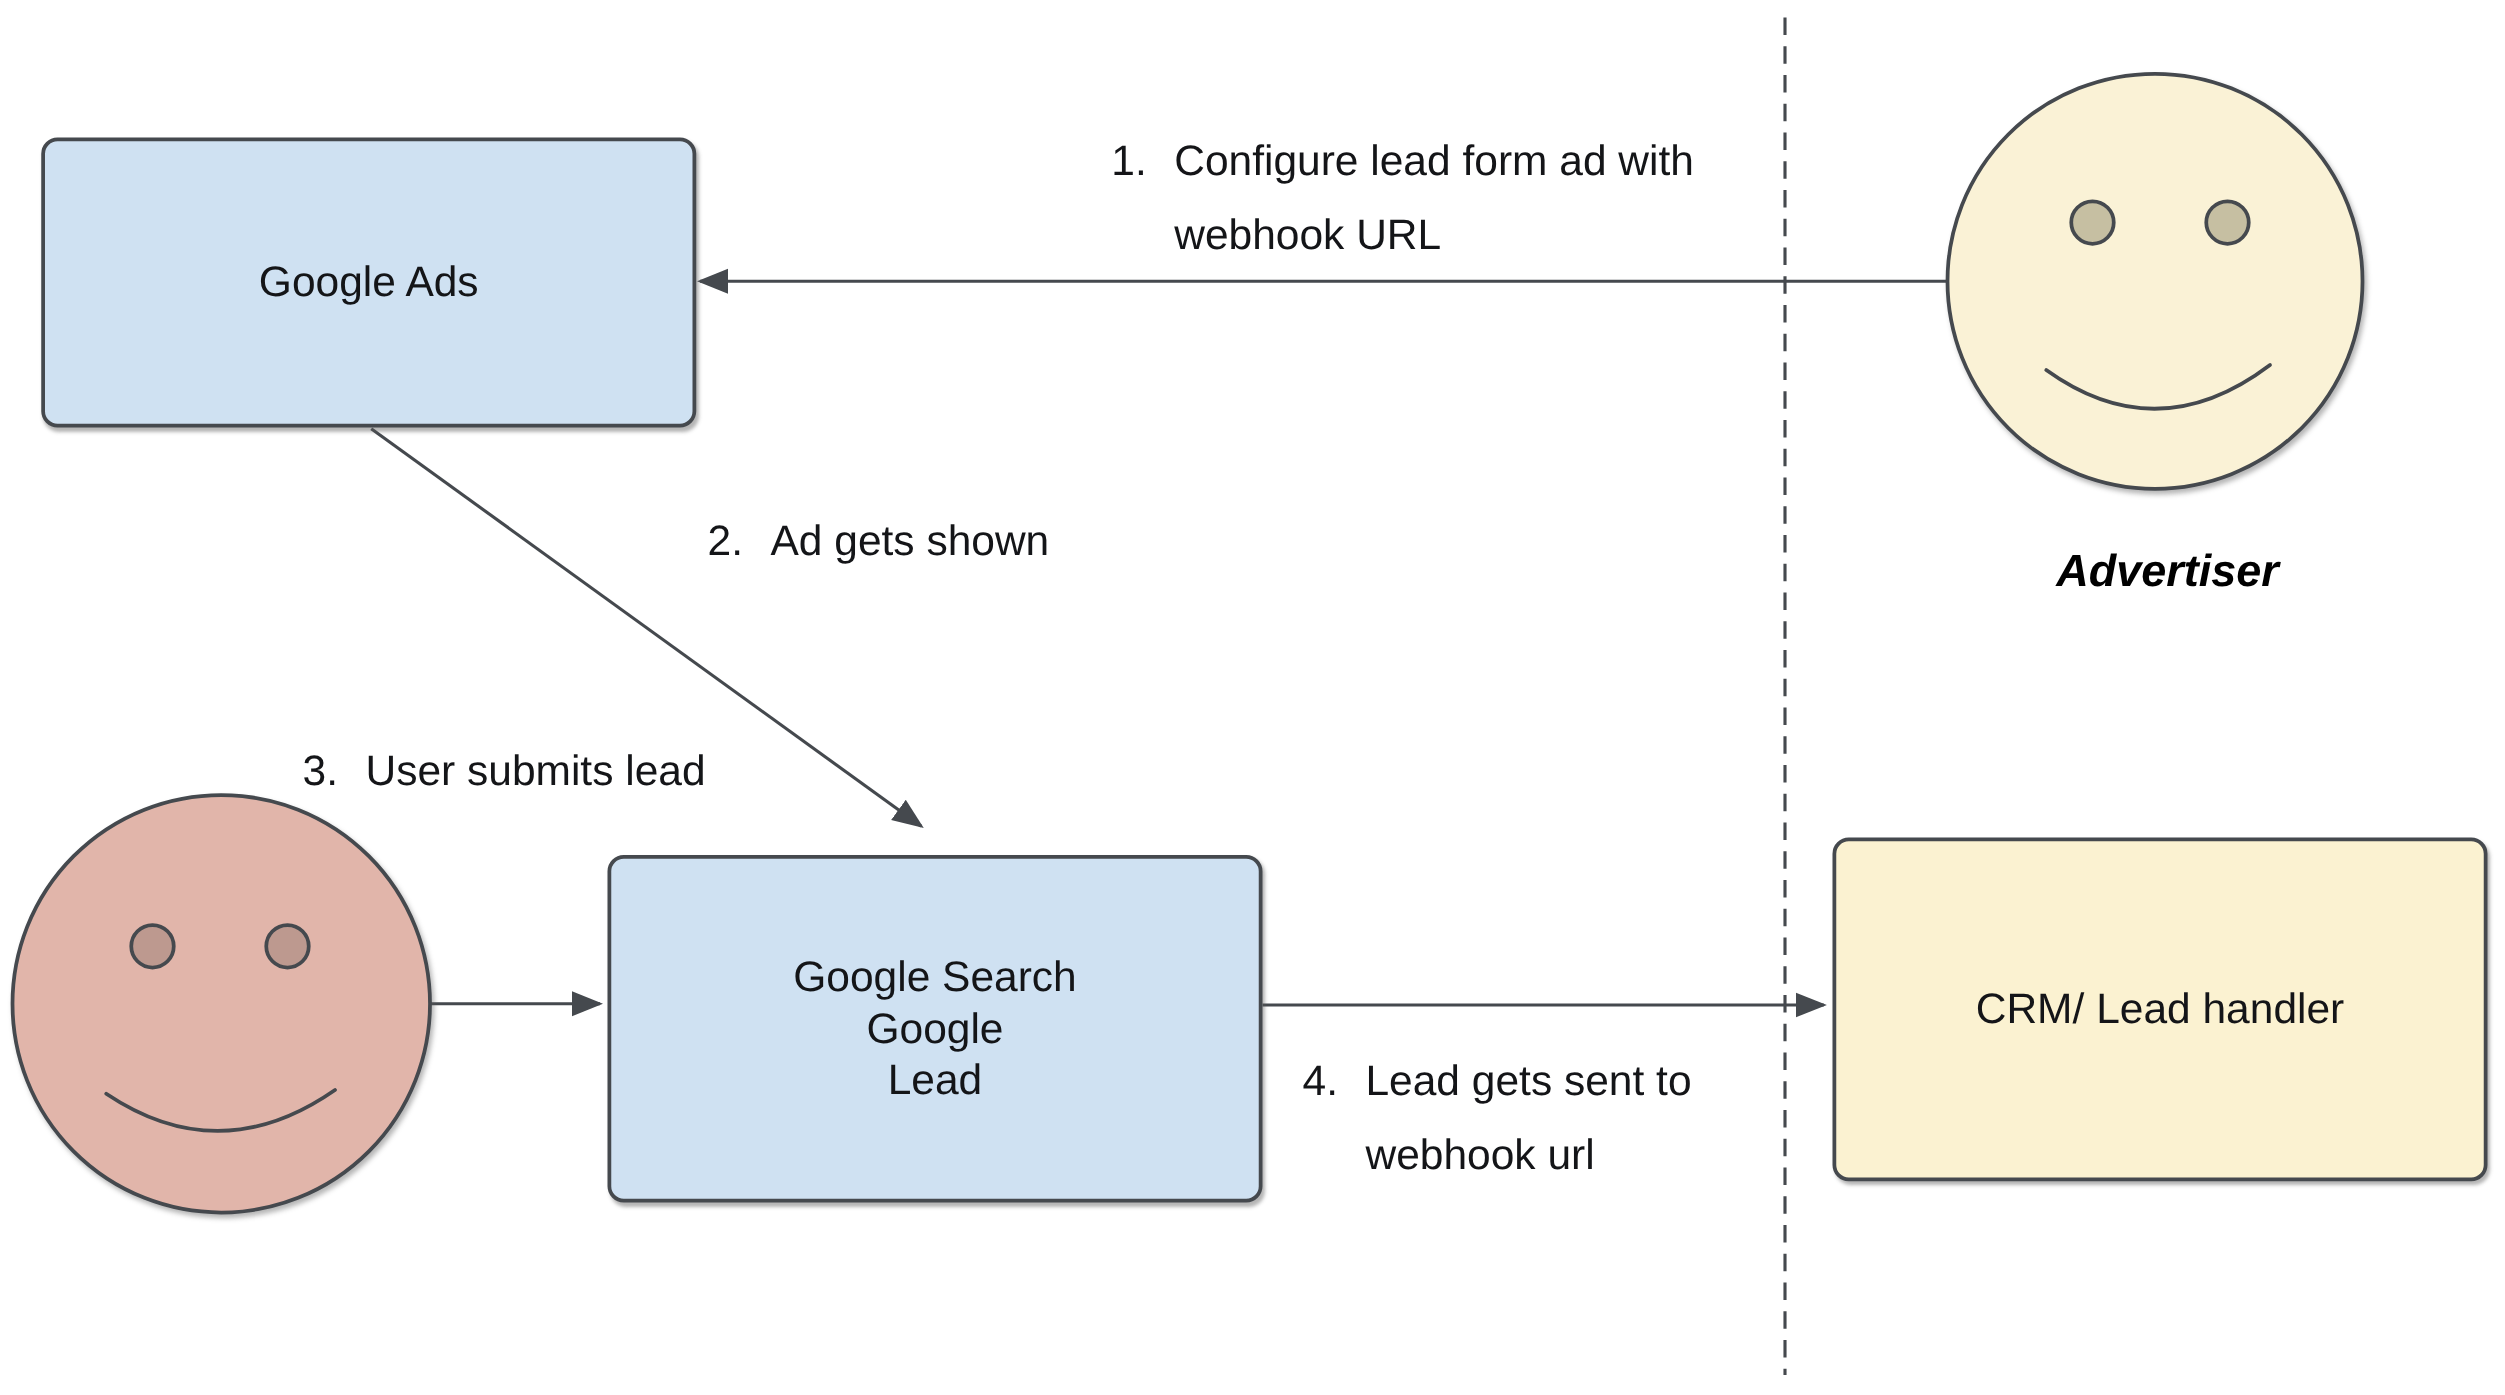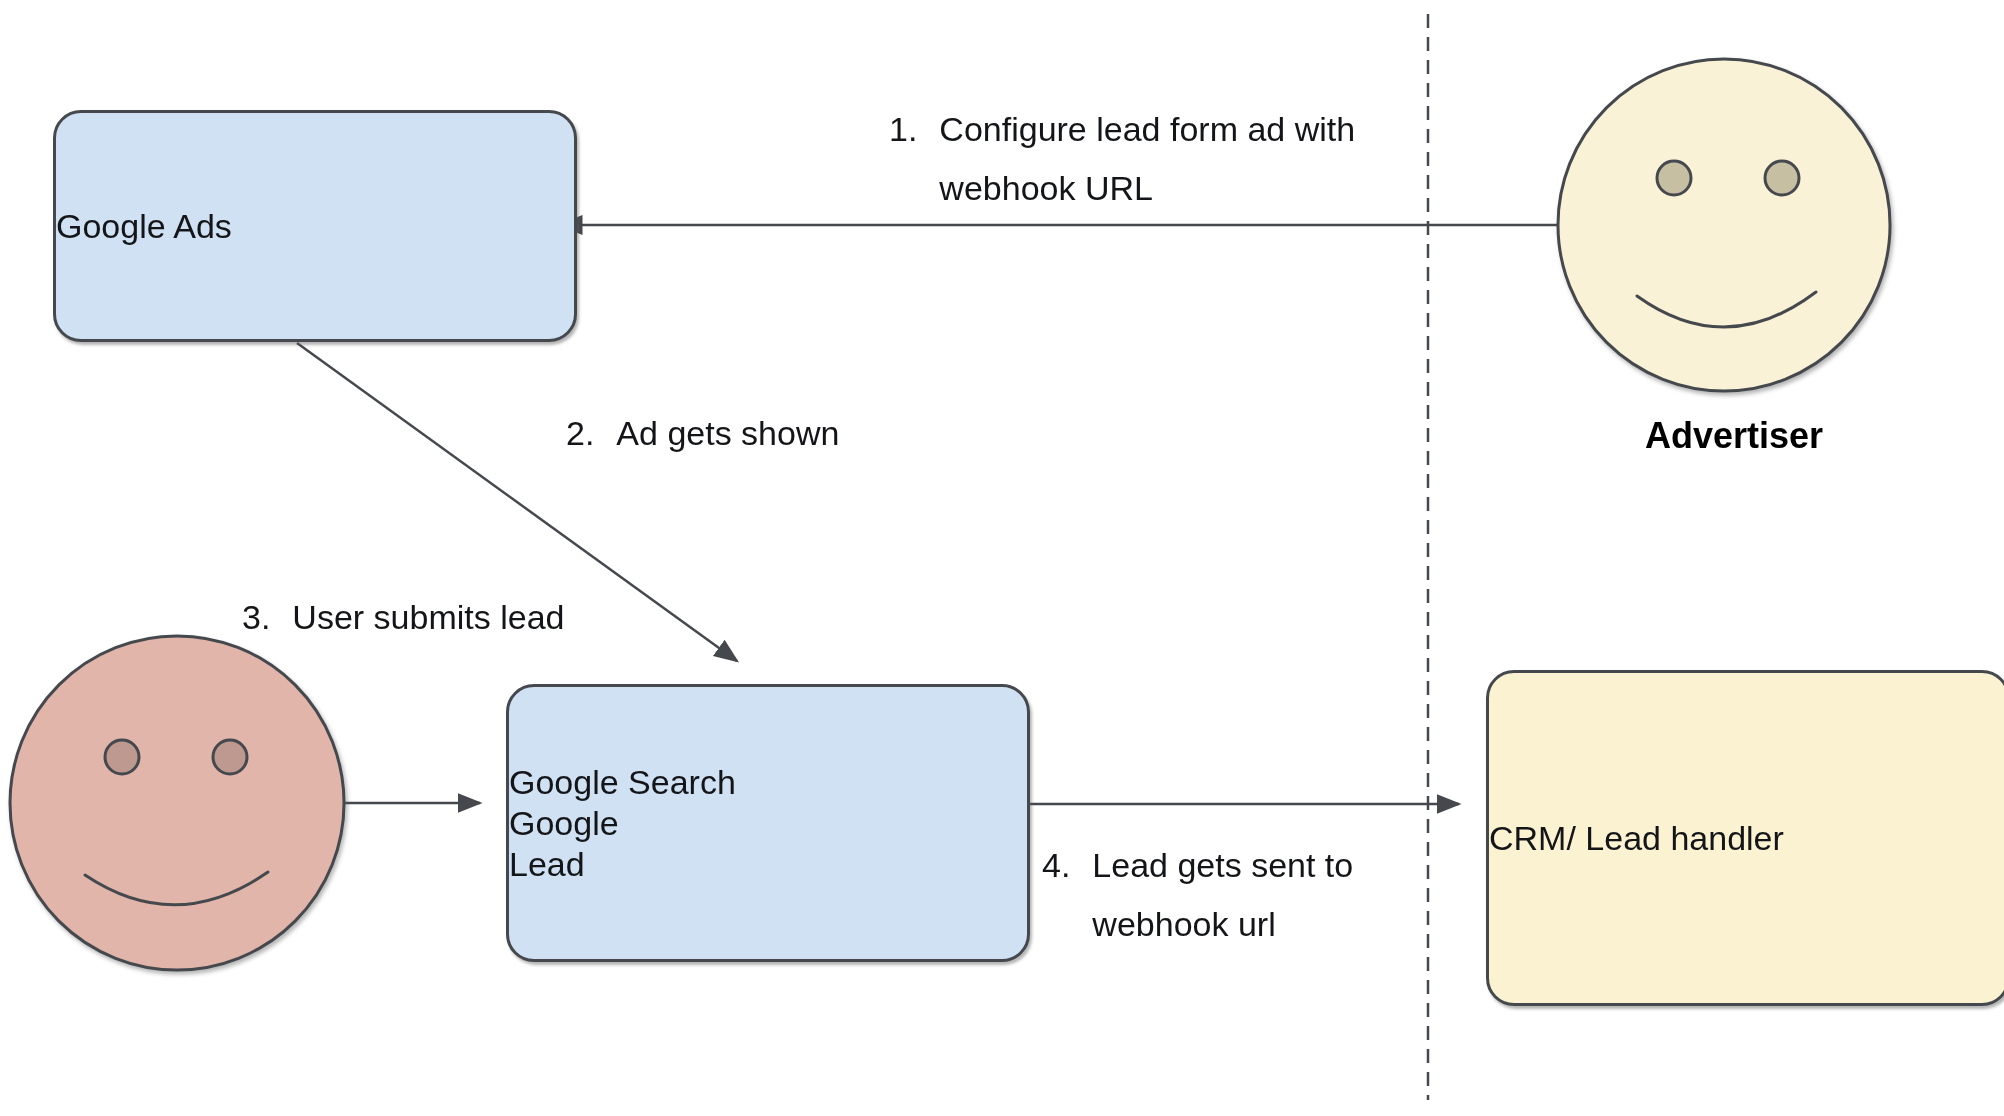--- a/index.html
+++ b/index.html
@@ -17,27 +17,26 @@
   .arrow{stroke:var(--stroke);stroke-width:2.5;fill:none;}
   .arrowhead{fill:var(--stroke);}
   .dashed{stroke:var(--stroke);stroke-width:2.5;stroke-dasharray:14 9;fill:none;}
   .stroked{stroke:var(--stroke);stroke-width:3;}
   .smile{fill:none;stroke:var(--stroke);stroke-width:3;stroke-linecap:round;}
   .face{filter:drop-shadow(2px 3px 2px rgba(90,90,90,0.45));}
 
   
   .node{
     position:absolute;
-    display:flex;flex-direction:column;align-items:flex-start;justify-content:center;
+    display:flex;flex-direction:column;align-items:center;justify-content:center;
     border:3px solid var(--stroke);
-    border-radius:28px;
+    border-radius:13px;
     box-shadow:2px 3px 3px rgba(90,90,90,0.45);
     box-sizing:border-box;
     text-align:center;
-    margin-left:20px;
   }
   .node.blue{background:var(--node-blue);}
   .node.cream{background:var(--node-cream);}
   .node-line{font-size:34px;line-height:41px;white-space:nowrap;}
 
   
   .step{
     position:absolute;
     display:flex;gap:22px;
     font-size:34px;line-height:47px;
@@ -90,25 +89,25 @@
   <div class="node blue" style="left:33px;top:110px;width:524px;height:232px;">
     <div class="node-line">Google Ads</div>
   </div>
 
   <div class="node blue" style="left:486px;top:684px;width:524px;height:278px;">
     <div class="node-line">Google Search</div>
     <div class="node-line">Google</div>
     <div class="node-line">Lead</div>
   </div>
 
-  <div class="node cream" style="left:1466px;top:670px;width:524px;height:336px;">
+  <div class="node cream" style="left:1466px;top:670px;width:524px;height:275px;">
     <div class="node-line">CRM/ Lead handler</div>
   </div>
 
-  <div class="caption" style="left:1574px;top:415px;">Advertiser</div>
+  <div class="caption" style="left:1574px;top:436px;font-style:italic;">Advertiser</div>
 
   <div class="step" style="left:889px;top:106px;">
     <span class="step-num">1.</span>
     <span class="step-lines">
       <span>Configure lead form ad with</span>
       <span>webhook URL</span>
     </span>
   </div>
 
   <div class="step" style="left:566px;top:410px;">

